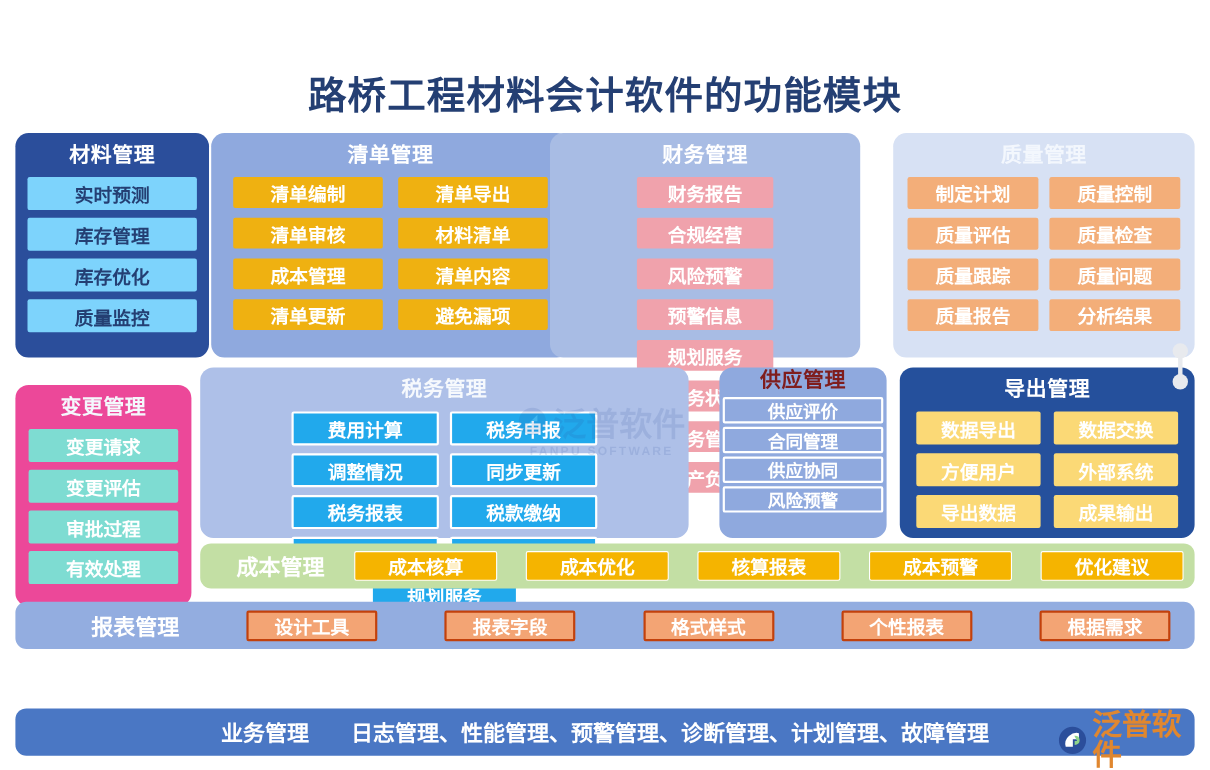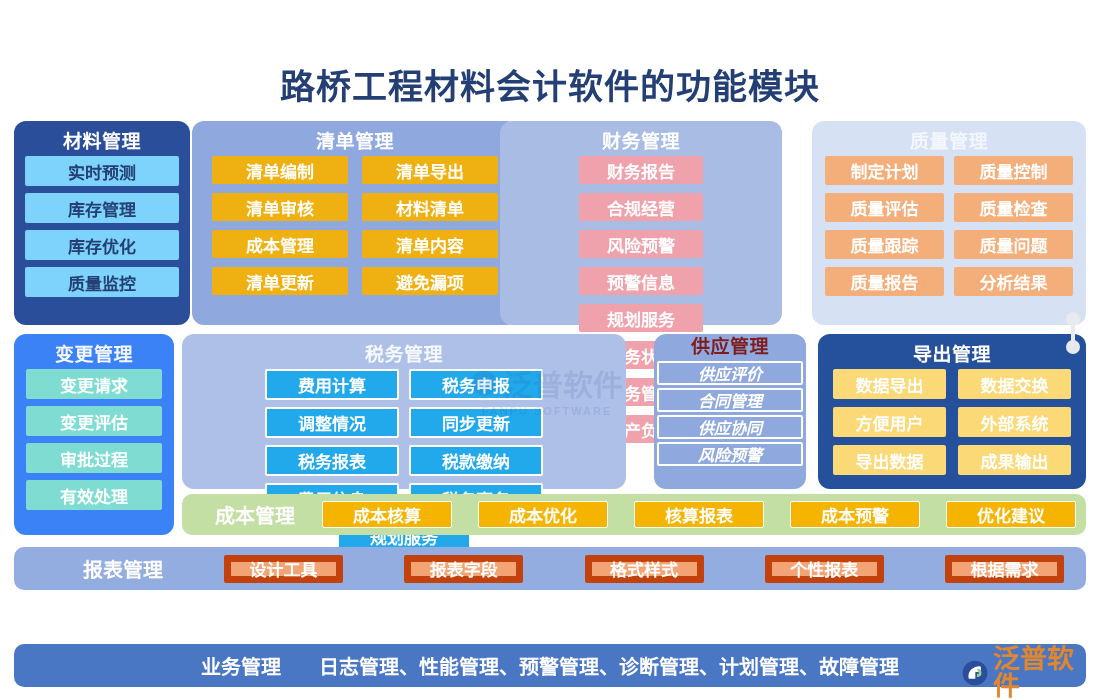--- a/index.html
+++ b/index.html
@@ -17,21 +17,21 @@
     position: absolute; left: 0; top: 58px; width: 1100px;
     text-align: center;
     font-size: 35px; font-weight: 700; letter-spacing: 1px;
     color: #243F73;
   }
 
   
   .card { position: absolute; border-radius: 12px; }
   .card > .card-title {
     text-align: center; color: #ffffff; font-weight: 700;
-    font-size: 19px; line-height: 1; padding-top: 11px; padding-bottom: 5px;
+    font-size: 19px; line-height: 1; padding-top: 11px; padding-bottom: 10px;
     letter-spacing: .5px;
   }
   .chips { display: flex; flex-wrap: wrap; justify-content: center; }
   .chip {
     display: flex; align-items: center; justify-content: center;
     color: #ffffff; font-weight: 700; font-size: 17px;
     border-radius: 2px; text-align: center; white-space: nowrap;
   }
 
   
@@ -49,35 +49,35 @@
   #card-finance .chips { gap: 9px 15px; padding: 0 13px; }
   #card-finance .chip { width: 124px; height: 28px; background: #F0A2AC; }
 
   
   #card-quality { left: 812px; top: 121px; width: 274px; height: 204px; background: #D7E1F4; }
   #card-quality .card-title { color: #F3F7FD; }
   #card-quality .chips { gap: 8px 10px; padding: 0 13px; }
   #card-quality .chip { width: 119px; height: 29px; background: #F3AE79; }
 
   
-  #card-change { left: 14px; top: 334px; width: 160px; height: 201px; background: #3b82f6; }
+  #card-change { left: 14px; top: 350px; width: 160px; height: 201px; background: #ec4899; }
   #card-change .card-title { color: #F4F8FD; }
   #card-change .chips { flex-direction: column; align-items: center; gap: 7px; padding: 0 12px; }
   #card-change .chip { width: 100%; height: 30px; background: #7EDCD2; }
 
   
   #card-tax { left: 182px; top: 334px; width: 444px; height: 155px; background: #AEC0E8; }
   #card-tax .card-title { color: #F6F9FD; }
   #card-tax .chips { gap: 7px 10px; padding: 0 12px; }
   #card-tax .chip { width: 134px; height: 31px; background: #21A9EC; border: 2px solid #fff; }
 
   
   #card-supply { left: 654px; top: 334px; width: 152px; height: 155px; background: #8FA9DE; }
   #card-supply .card-title { color:#7f1d1d; padding-top: 3px; padding-bottom: 5px; }
-  #card-supply .chips { flex-direction: column; align-items: center; gap: 3px; padding: 0 3px; font-style: italic; }
+  #card-supply .chips { flex-direction: column; align-items: center; gap: 3px; padding: 0 3px; }
   #card-supply .chip { width: 100%; height: 24px; background: transparent; border: 2px solid #ffffff; font-size:16px; }
 
   
   #card-export { left: 818px; top: 334px; width: 268px; height: 155px; background: #25509C; }
   #card-export .chips { gap: 8px 12px; padding: 0 14px; }
   #card-export .chip { width: 113px; height: 30px; background: #FBD976; color: #ffffff; }
 
   
   .bar { position: absolute; display: flex; align-items: center; border-radius: 10px; }
   .bar .bar-title {
@@ -90,21 +90,21 @@
   
   #bar-cost { left: 182px; top: 494px; width: 904px; height: 41px; background: #C3DFA4; padding: 0 10px; }
   #bar-cost .bar-title { width: 126px; }
   #bar-cost .bar-chips { justify-content: space-between; padding-left: 4px; }
   #bar-cost .chip { width: 130px; height: 27px; background: #F5B400; border: 1px solid #fff; font-size: 17px; }
 
   
   #bar-report { left: 14px; top: 547px; width: 1072px; height: 43px; background: #93ADE0; padding: 0 14px; }
   #bar-report .bar-title { width: 190px; }
   #bar-report .bar-chips { justify-content: space-between; padding-left: 6px; padding-right: 8px; }
-  #bar-report .chip { width: 119px; height: 28px; background: #F3A474; border: 7px solid #c2410c; font-size: 17px; }
+  #bar-report .chip { width: 119px; height: 28px; background: #F3A474; border: 2px solid #c2410c; font-size: 17px; }
 
   
   #bar-business { left: 14px; top: 600px; width: 1072px; height: 43px; background: #4A77C4; justify-content: center; gap: 38px; margin-top: 44px; }
   #bar-business .bar-title { width: auto; }
   #bar-business .bar-text { color: #ffffff; font-weight: 700; font-size: 20px; white-space: nowrap; }
 
   
   #connector { position: absolute; left: 1064px; top: 312px; width: 18px; height: 44px; }
   #connector .dot { position:absolute; left:2px; width: 14px; height: 14px; border-radius: 50%; background: #E8EAEE; }
   #connector .dot.top { top: 0; }

